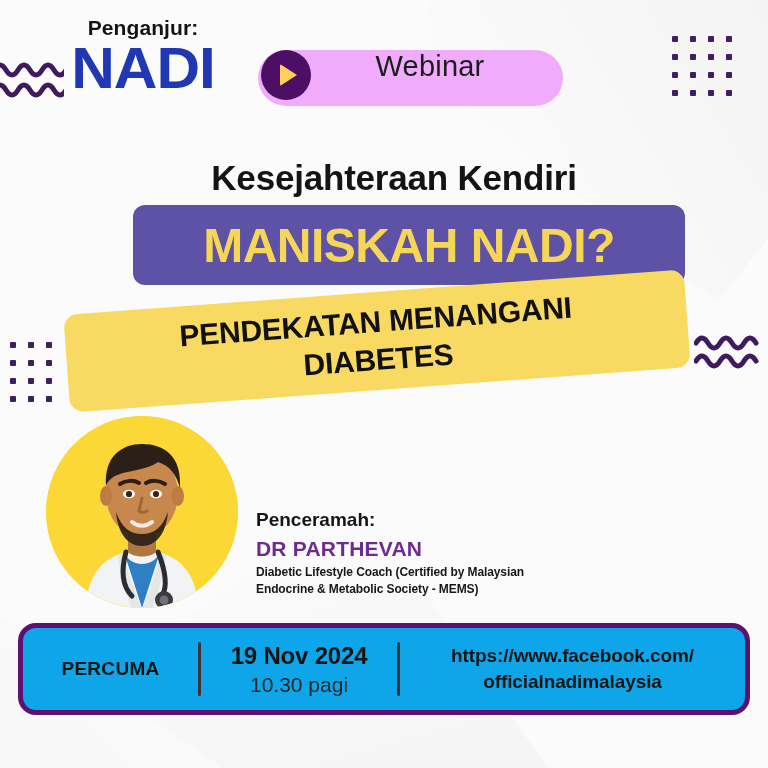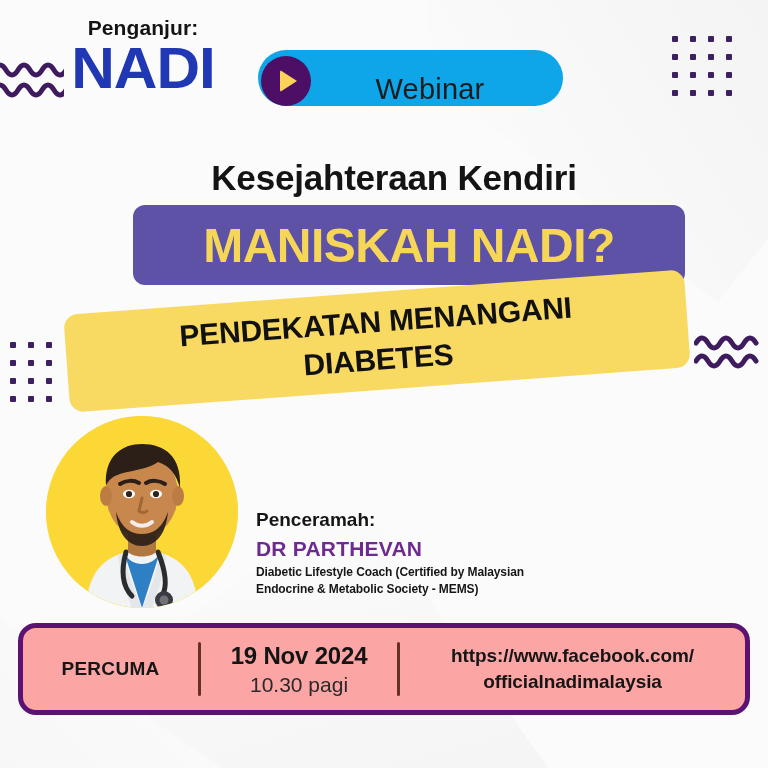--- a/index.html
+++ b/index.html
@@ -62,22 +62,22 @@
   }
   #organiser .logo{
     font-family:"Liberation Sans","DejaVu Sans",sans-serif;
     font-size:57px;font-weight:700;color:#2138b5;
     letter-spacing:-1px;line-height:.95;margin-top:2px;
     transform:scaleX(1.06);
   }
   #webinar-pill{
     position:absolute;left:258px;top:50px;
     width:305px;height:56px;
-    background:#0ea5e9;border-radius:28px;
-    display:flex;align-items:flex-end;
+    background:#f0abfc;border-radius:28px;
+    display:flex;align-items:flex-start;
   }
   #play-badge{
     width:50px;height:50px;border-radius:50%;
     background:#4d0f66;margin-left:3px;
     display:flex;align-items:center;justify-content:center;flex:none;
   }
   #play-badge .tri{
     width:0;height:0;margin-left:5px;
     border-left:17px solid #fcd257;
     border-top:11px solid transparent;
@@ -132,21 +132,21 @@
     letter-spacing:.2px;
   }
   #speaker .cred{
     font-size:12px;font-weight:700;color:#161616;line-height:1.42;
     letter-spacing:-.1px;
   }
   
   #footer-bar{
     position:absolute;left:18px;top:623px;
     width:732px;height:92px;
-    background:#fca5a5;border:5px solid #5b1273;border-radius:18px;
+    background:#0ea5e9;border:5px solid #5b1273;border-radius:18px;
     box-sizing:border-box;
     display:flex;align-items:center;
   }
   #footer-bar .cell{
     display:flex;flex-direction:column;align-items:center;justify-content:center;
     text-align:center;
   }
   #cell-free{width:175px;}
   #cell-free .t1{font-size:19px;font-weight:700;color:#161616;letter-spacing:.3px;}
   #cell-date{width:196px;}

